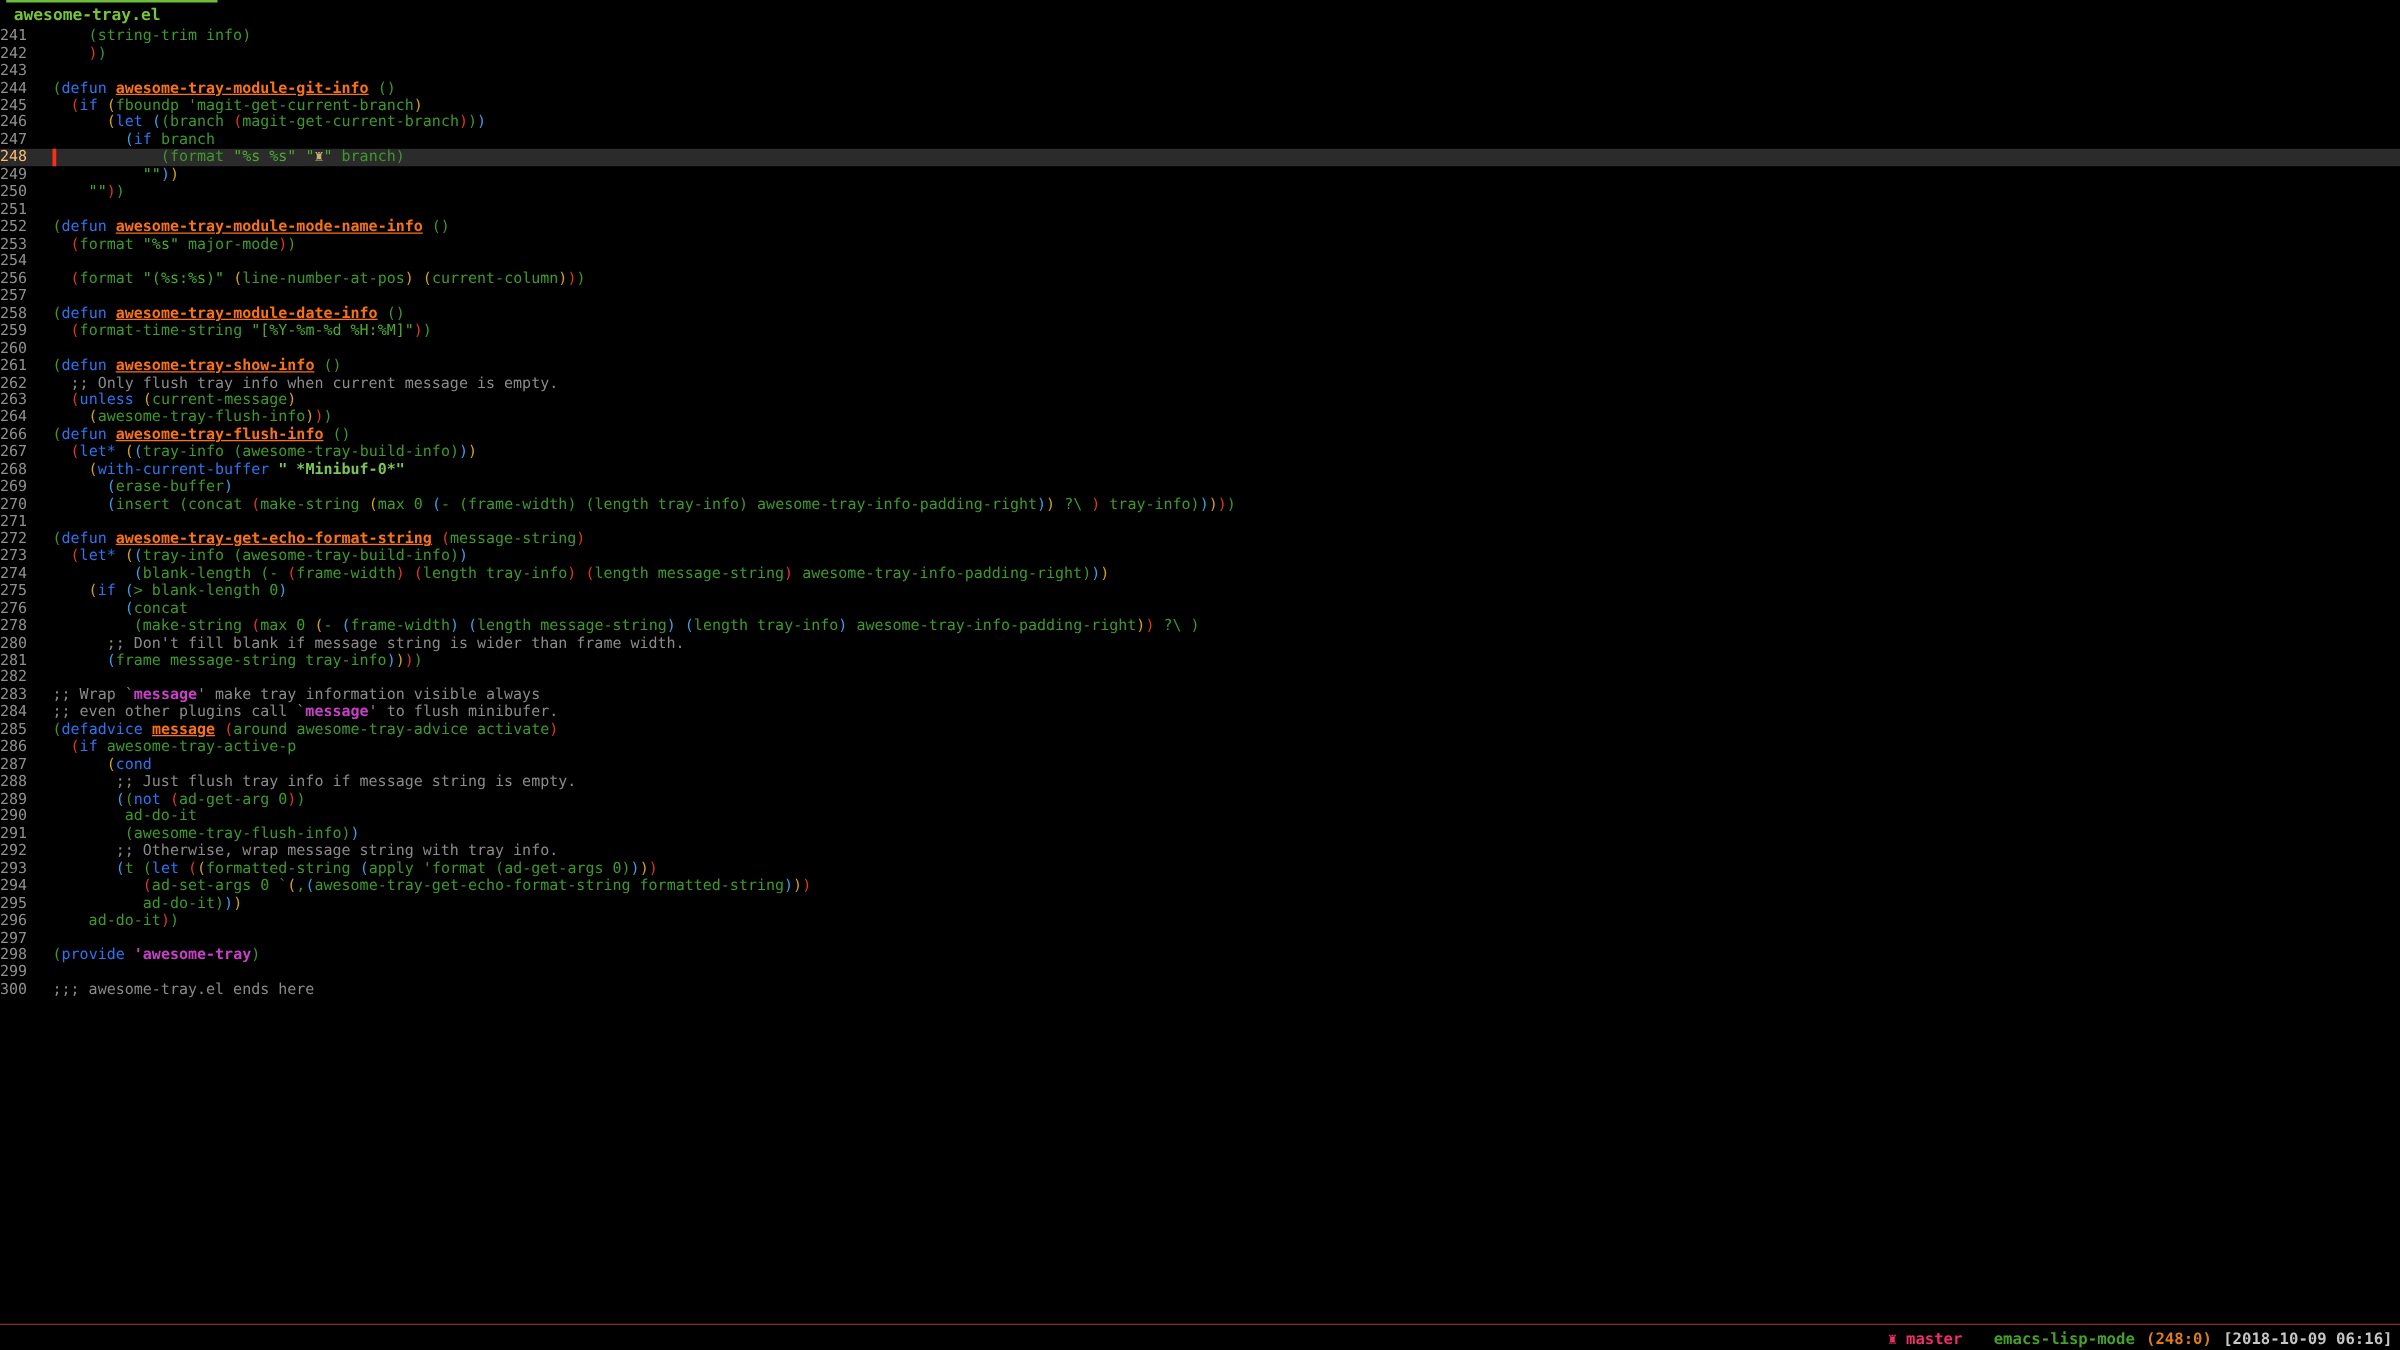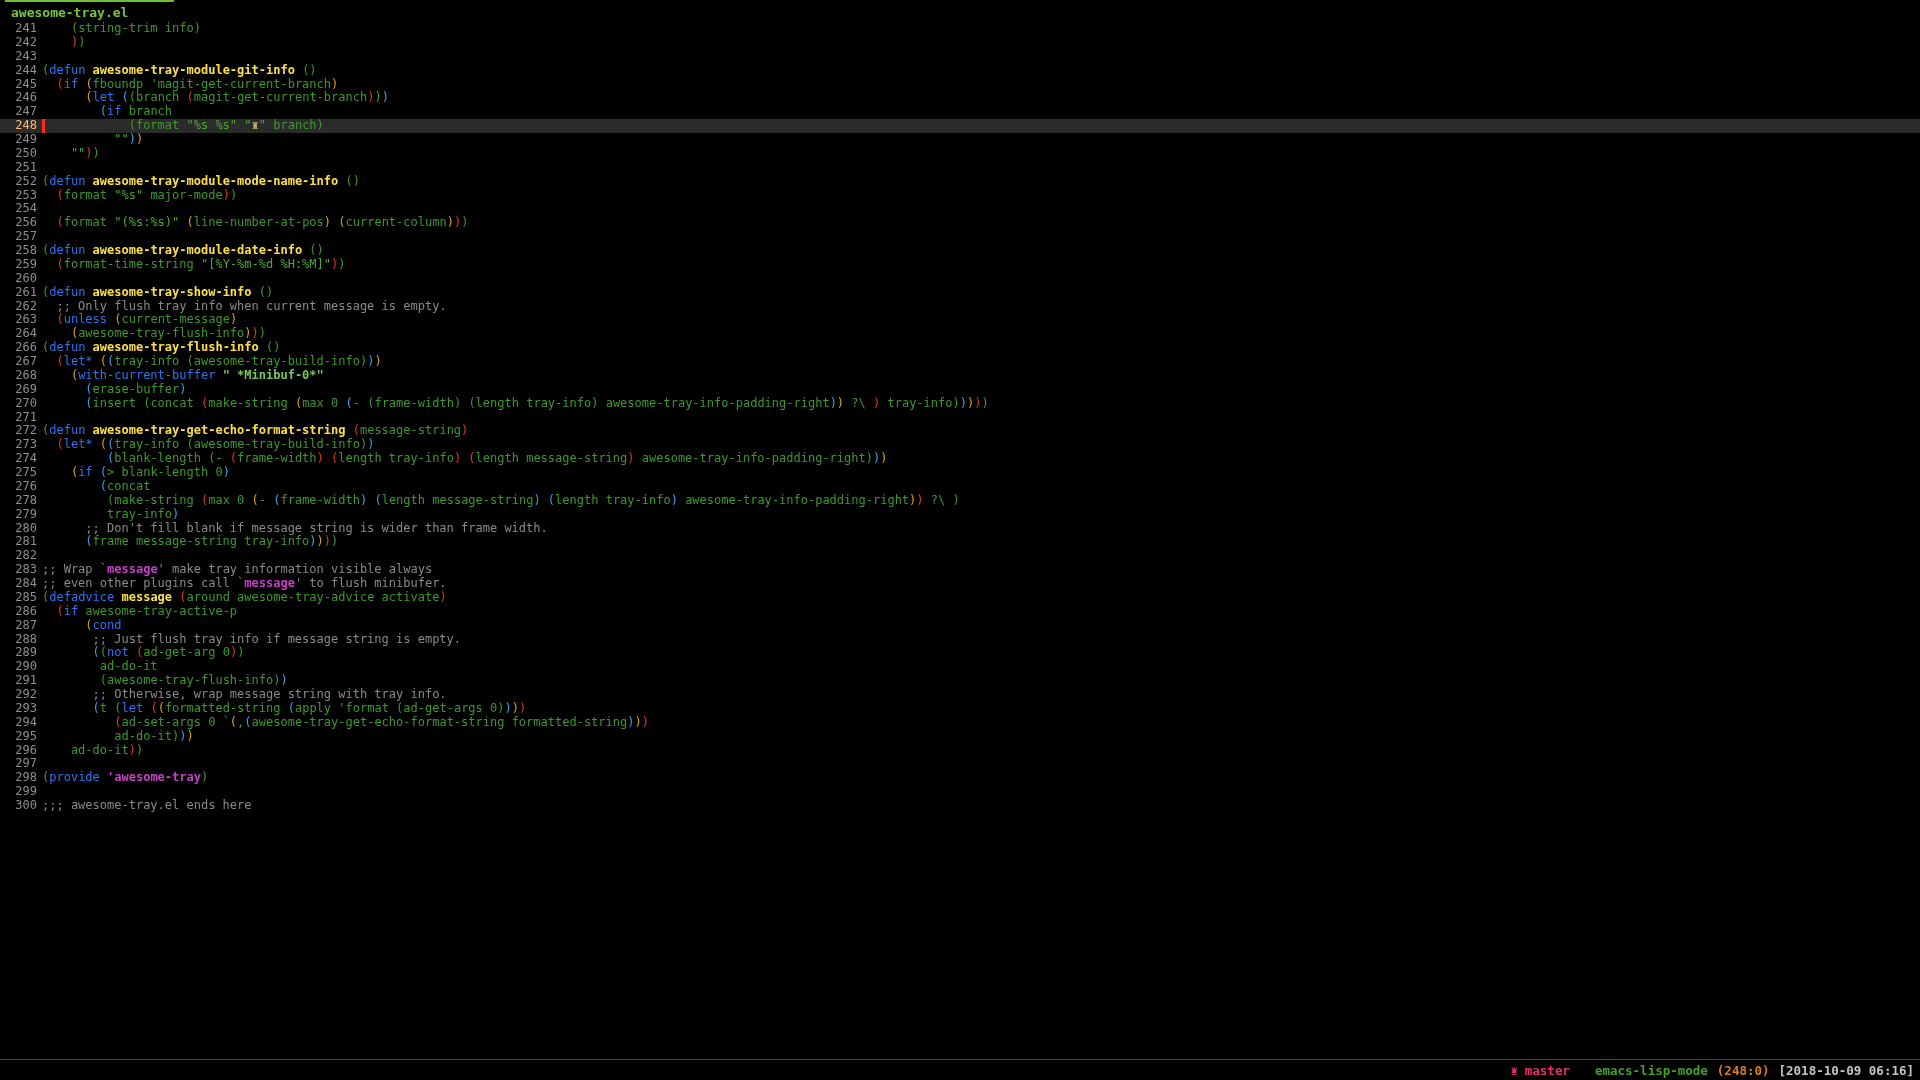--- a/index.html
+++ b/index.html
@@ -7,32 +7,32 @@
   #frame{position:relative;width:1920px;height:1080px;background:#000;}
 
   
   #header{height:22px;padding-left:5px;}
   #buffer-tab{display:inline-block;border-top:2px solid #6cbd38;padding:3px 46px 0 6px;
               color:#76c63a;font-size:13px;font-weight:bold;letter-spacing:0;}
 
   
   #code-area{position:relative;}
   .line{position:relative;display:flex;height:13.88px;line-height:13.88px;font-size:12px;white-space:pre;}
-  .gutter{flex:none;width:37px;text-align:right;color:#8f8f8f;}
+  .gutter{flex:none;width:37px;color:#8f8f8f;}
   .code{margin-left:5px;white-space:pre;}
   .line.current{background:#2b2b2b;}
   .line.current .gutter{color:#fdba74;font-weight:normal;}
   .cursor{position:absolute;left:42px;top:0;width:3px;height:13.88px;background:#fd2c16;}
 
   
   .tok-d {color:#3e982c;}
   .tok-s {color:#48ab2e;}
   .tok-sb{color:#7ac65a;font-weight:bold;}
   .tok-k {color:#2d74f0;}
-  .tok-f {color:#fde047;font-weight:bold;}
+  .tok-f {color:#f97316;font-weight:bold;text-decoration:underline;}
   .tok-c {color:#8a8a8a;}
   .tok-m {color:#c840c8;font-weight:bold;}
   .tok-pG{color:#3e982c;}
   .tok-pR{color:#df381f;}
   .tok-pY{color:#d3a41b;}
   .tok-pB{color:#3aa0e8;}
   .tok-rk{color:#c8b171;}
 
   
   #mode-line{position:absolute;left:0;right:0;bottom:0;height:20px;border-top:1px solid #8a2e1a;
@@ -83,21 +83,20 @@
       <div class="line"><span class="gutter">268</span><span class="code"><span class="tok-pY">    (</span><span class="tok-k">with-current-buffer</span><span class="tok-d"> </span><span class="tok-sb">" *Minibuf-0*"</span></span></div>
       <div class="line"><span class="gutter">269</span><span class="code"><span class="tok-pB">      (</span><span class="tok-d">erase-buffer</span><span class="tok-pB">)</span></span></div>
       <div class="line"><span class="gutter">270</span><span class="code"><span class="tok-pB">      (</span><span class="tok-d">insert </span><span class="tok-pG">(</span><span class="tok-d">concat </span><span class="tok-pR">(</span><span class="tok-d">make-string </span><span class="tok-pY">(</span><span class="tok-d">max 0 </span><span class="tok-pB">(</span><span class="tok-d">- </span><span class="tok-pG">(</span><span class="tok-d">frame-width</span><span class="tok-pG">)</span><span class="tok-d"> </span><span class="tok-pG">(</span><span class="tok-d">length tray-info</span><span class="tok-pG">)</span><span class="tok-d"> awesome-tray-info-padding-right</span><span class="tok-pB">)</span><span class="tok-pY">)</span><span class="tok-d"> ?\ </span><span class="tok-pR">)</span><span class="tok-d"> tray-info</span><span class="tok-pG">)</span><span class="tok-pB">)</span><span class="tok-pY">)</span><span class="tok-pR">)</span><span class="tok-pG">)</span></span></div>
       <div class="line"><span class="gutter">271</span><span class="code"></span></div>
       <div class="line"><span class="gutter">272</span><span class="code"><span class="tok-pG">(</span><span class="tok-k">defun</span><span class="tok-d"> </span><span class="tok-f">awesome-tray-get-echo-format-string</span><span class="tok-d"> </span><span class="tok-pR">(</span><span class="tok-d">message-string</span><span class="tok-pR">)</span></span></div>
       <div class="line"><span class="gutter">273</span><span class="code"><span class="tok-pR">  (</span><span class="tok-k">let*</span><span class="tok-d"> </span><span class="tok-pY">(</span><span class="tok-pB">(</span><span class="tok-d">tray-info </span><span class="tok-pG">(</span><span class="tok-d">awesome-tray-build-info</span><span class="tok-pG">)</span><span class="tok-pB">)</span></span></div>
       <div class="line"><span class="gutter">274</span><span class="code"><span class="tok-pB">         (</span><span class="tok-d">blank-length </span><span class="tok-pG">(</span><span class="tok-d">- </span><span class="tok-pR">(</span><span class="tok-d">frame-width</span><span class="tok-pR">)</span><span class="tok-d"> </span><span class="tok-pR">(</span><span class="tok-d">length tray-info</span><span class="tok-pR">)</span><span class="tok-d"> </span><span class="tok-pR">(</span><span class="tok-d">length message-string</span><span class="tok-pR">)</span><span class="tok-d"> awesome-tray-info-padding-right</span><span class="tok-pG">)</span><span class="tok-pB">)</span><span class="tok-pY">)</span></span></div>
       <div class="line"><span class="gutter">275</span><span class="code"><span class="tok-pY">    (</span><span class="tok-k">if</span><span class="tok-d"> </span><span class="tok-pB">(</span><span class="tok-d">&gt; blank-length 0</span><span class="tok-pB">)</span></span></div>
       <div class="line"><span class="gutter">276</span><span class="code"><span class="tok-pB">        (</span><span class="tok-d">concat</span></span></div>
       <div class="line"><span class="gutter">278</span><span class="code"><span class="tok-pG">         (</span><span class="tok-d">make-string </span><span class="tok-pR">(</span><span class="tok-d">max 0 </span><span class="tok-pY">(</span><span class="tok-d">- </span><span class="tok-pB">(</span><span class="tok-d">frame-width</span><span class="tok-pB">)</span><span class="tok-d"> </span><span class="tok-pB">(</span><span class="tok-d">length message-string</span><span class="tok-pB">)</span><span class="tok-d"> </span><span class="tok-pB">(</span><span class="tok-d">length tray-info</span><span class="tok-pB">)</span><span class="tok-d"> awesome-tray-info-padding-right</span><span class="tok-pY">)</span><span class="tok-pR">)</span><span class="tok-d"> ?\ </span><span class="tok-pG">)</span></span></div>
-      <div class="line"><span class="gutter">279</span><span class="code"><span class="tok-d">         tray-info</span><span class="tok-pB">)</span></span></div>
       <div class="line"><span class="gutter">280</span><span class="code"><span class="tok-c">      ;; Don't fill blank if message string is wider than frame width.</span></span></div>
       <div class="line"><span class="gutter">281</span><span class="code"><span class="tok-pB">      (</span><span class="tok-d">frame message-string tray-info</span><span class="tok-pB">)</span><span class="tok-pY">)</span><span class="tok-pR">)</span><span class="tok-pG">)</span></span></div>
       <div class="line"><span class="gutter">282</span><span class="code"></span></div>
       <div class="line"><span class="gutter">283</span><span class="code"><span class="tok-c">;; Wrap `</span><span class="tok-m">message</span><span class="tok-c">' make tray information visible always</span></span></div>
       <div class="line"><span class="gutter">284</span><span class="code"><span class="tok-c">;; even other plugins call `</span><span class="tok-m">message</span><span class="tok-c">' to flush minibufer.</span></span></div>
       <div class="line"><span class="gutter">285</span><span class="code"><span class="tok-pG">(</span><span class="tok-k">defadvice</span><span class="tok-d"> </span><span class="tok-f">message</span><span class="tok-d"> </span><span class="tok-pR">(</span><span class="tok-d">around awesome-tray-advice activate</span><span class="tok-pR">)</span></span></div>
       <div class="line"><span class="gutter">286</span><span class="code"><span class="tok-pR">  (</span><span class="tok-k">if</span><span class="tok-d"> awesome-tray-active-p</span></span></div>
       <div class="line"><span class="gutter">287</span><span class="code"><span class="tok-pY">      (</span><span class="tok-k">cond</span></span></div>
       <div class="line"><span class="gutter">288</span><span class="code"><span class="tok-c">       ;; Just flush tray info if message string is empty.</span></span></div>
       <div class="line"><span class="gutter">289</span><span class="code"><span class="tok-pB">       (</span><span class="tok-pG">(</span><span class="tok-k">not</span><span class="tok-d"> </span><span class="tok-pR">(</span><span class="tok-d">ad-get-arg 0</span><span class="tok-pR">)</span><span class="tok-pG">)</span></span></div>

